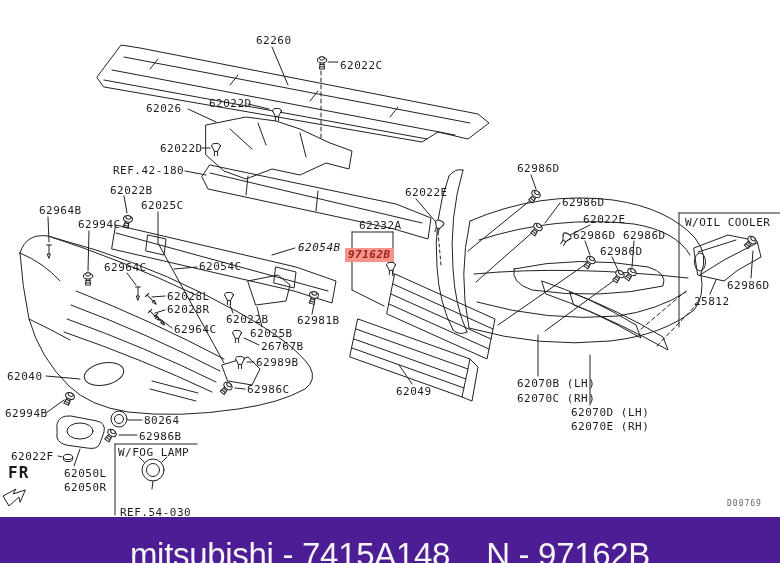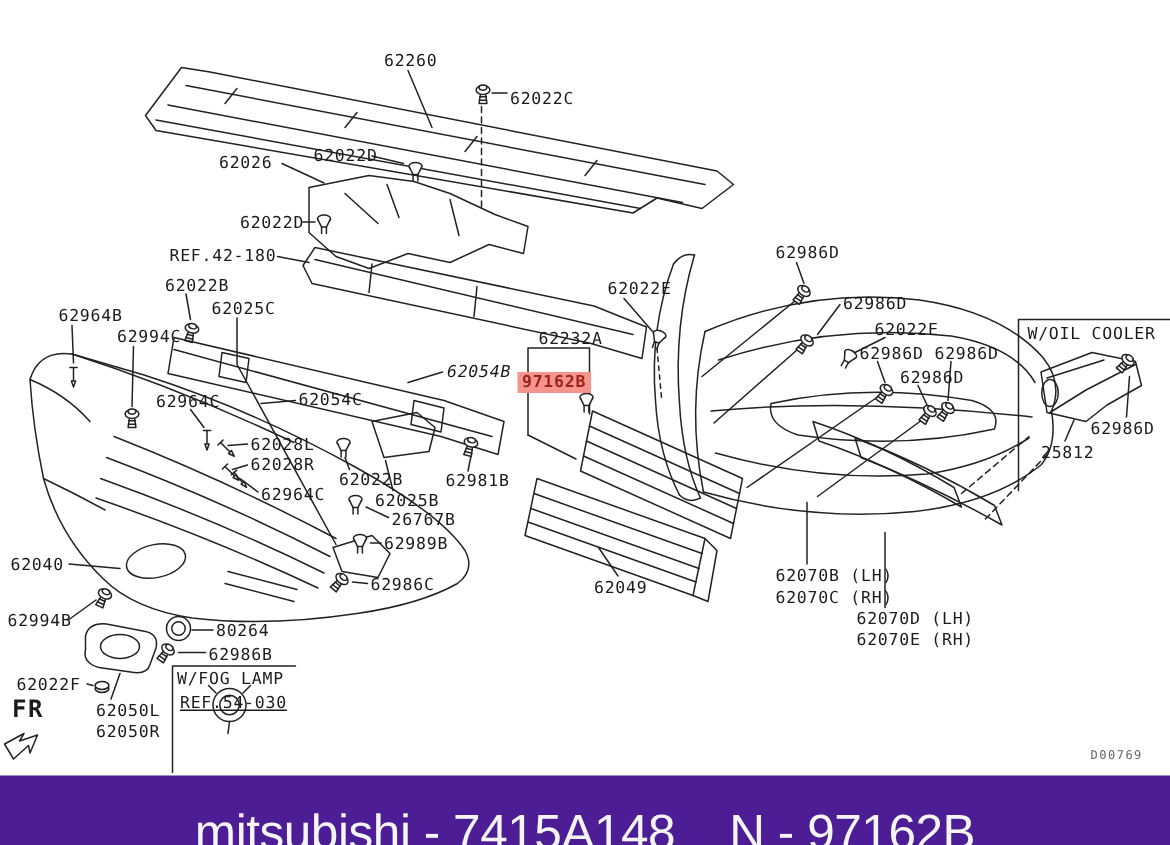--- a/index.html
+++ b/index.html
@@ -1,21 +1,21 @@
 <!DOCTYPE html>
 <html><head>
 <meta charset="utf-8">
 <style>
   html,body{margin:0;padding:0;background:#fff;}
   .stage{position:relative;width:780px;height:547px;background:#fff;overflow:hidden;
          font-family:"DejaVu Sans Mono",monospace;margin-top:29px;}
   .art{position:absolute;left:0;top:0;}
   .part-label{position:absolute;font-size:11px;line-height:1.1;letter-spacing:.5px;
               color:#1c1c1c;white-space:nowrap;}
-  .part-label.hl{padding:1px 3px;font-weight:bold;}
+  .part-label.hl{padding:1px 3px;font-weight:bold;font-style:italic;}
   .box-title{position:absolute;font-size:11px;letter-spacing:.5px;color:#1c1c1c;white-space:nowrap;}
   .fr-label{position:absolute;left:8px;top:434px;font-size:16px;font-weight:bold;
             letter-spacing:1px;color:#1c1c1c;}
   .doc-code{position:absolute;left:727px;top:470px;font-size:8px;letter-spacing:1px;color:#666;}
   .footer{position:absolute;left:0;top:488px;width:780px;height:75px;background:#6a6a6a;
           display:flex;align-items:center;justify-content:center;gap:36px;
           font-family:"Liberation Sans",sans-serif;}
   .footer span{color:#f5f5f5;font-size:33px;letter-spacing:-.3px;}
 </style>
 </head>
@@ -248,21 +248,21 @@
       <div class="part-label" style="left: 261px; top: 312px;">26767B</div>
       <div class="part-label" style="left: 256px; top: 328px;">62989B</div>
       <div class="part-label" style="left: 247px; top: 355px;">62986C</div>
       <div class="part-label" style="left: 7px; top: 342px;">62040</div>
       <div class="part-label" style="left: 5px; top: 379px;">62994B</div>
       <div class="part-label" style="left: 144px; top: 386px;">80264</div>
       <div class="part-label" style="left: 139px; top: 402px;">62986B</div>
       <div class="part-label" style="left: 11px; top: 422px;">62022F</div>
       <div class="part-label" style="left: 64px; top: 439px;">62050L</div>
       <div class="part-label" style="left: 64px; top: 453px;">62050R</div>
-      <div class="part-label" style="left: 120px; top: 434px; text-decoration: underline;">REF.54-030</div>
+      <div class="part-label" style="left: 120px; top: 478px;">REF.54-030</div>
       <div class="part-label" style="left: 359px; top: 191px;">62232A</div>
       <div class="part-label hl" style="left: 345px; top: 219px; background: rgb(245, 148, 140); color: rgb(156, 36, 28);">97162B</div>
       <div class="part-label" style="left: 405px; top: 158px;">62022E</div>
       <div class="part-label" style="left: 396px; top: 357px;">62049</div>
       <div class="part-label" style="left: 517px; top: 134px;">62986D</div>
       <div class="part-label" style="left: 562px; top: 168px;">62986D</div>
       <div class="part-label" style="left: 583px; top: 185px;">62022E</div>
       <div class="part-label" style="left: 573px; top: 201px;">62986D</div>
       <div class="part-label" style="left: 623px; top: 201px;">62986D</div>
       <div class="part-label" style="left: 600px; top: 217px;">62986D</div>

